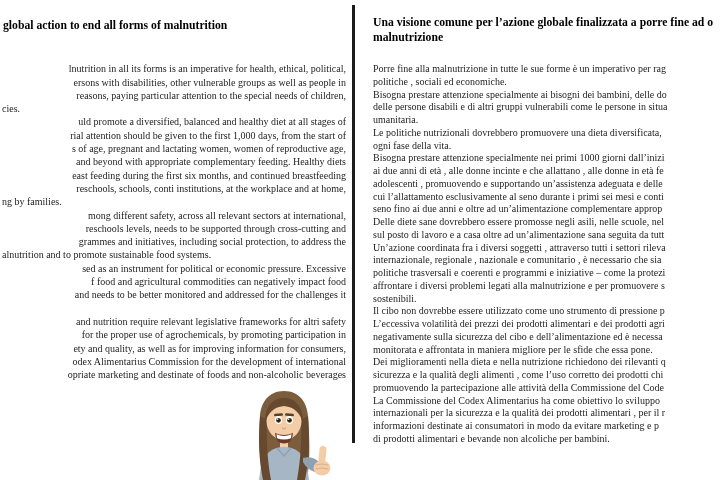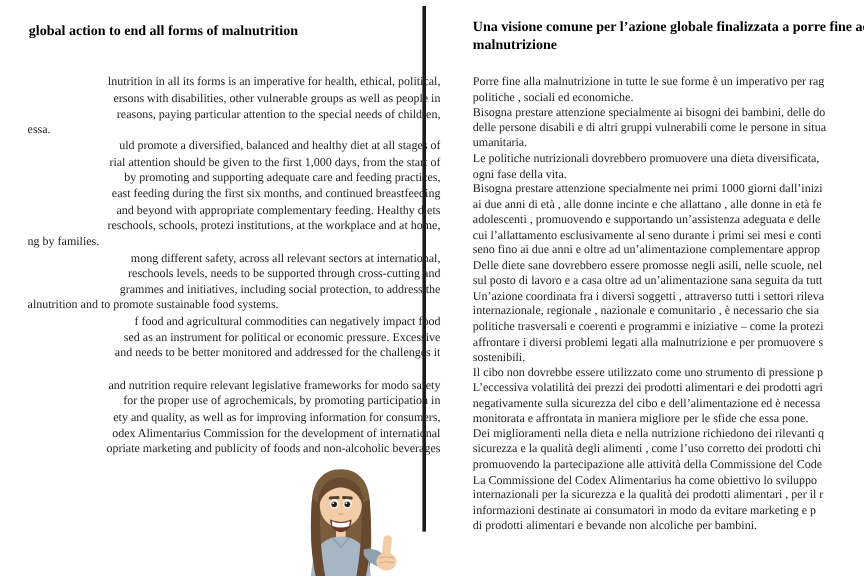--- a/index.html
+++ b/index.html
@@ -4,21 +4,21 @@
 <style>
   html,body{margin:0;padding:0;}
   body{
     width:720px;height:480px;overflow:hidden;position:relative;
     background:#ffffff;
     font-family:"Liberation Serif","DejaVu Serif",serif;
   }
   .divider{
     position:absolute;left:352px;top:5px;width:3px;height:438px;
   }
-  .col{position:absolute;margin-left:21px;}
+  .col{position:absolute;}
   .col-left{left:0;top:19px;width:346px;}
   .col-right{left:373px;top:16px;width:600px;}
   .doc-title{
     font-weight:bold;font-size:11.7px;line-height:13.3px;white-space:nowrap;
   }
   .col-right .doc-title{line-height:14.5px;}
   .col-left .doc-title{padding-left:3px;}
   .lines-left{margin-top:30px;width:346px;overflow:hidden;}
   .lines-right{margin-top:18px;}
   .tline{
@@ -37,41 +37,41 @@
 <body>
 
 <div class="divider" style="background: rgb(28, 28, 28);"></div>
 
 <div class="col col-left">
   <div class="doc-title">global action to end all forms of malnutrition</div>
   <div class="lines-left">
       <div class="tline ar">lnutrition in all its forms is an imperative for health, ethical, political,</div>
       <div class="tline ar">ersons with disabilities, other vulnerable groups as well as people in</div>
       <div class="tline ar">reasons, paying particular attention to the special needs of children,</div>
-      <div class="tline al">essa.</div>
+      <div class="tline al">cies.</div>
       <div class="tline ar">uld promote a diversified, balanced and healthy diet at all stages of</div>
       <div class="tline ar">rial attention should be given to the first 1,000 days, from the start of</div>
-      <div class="tline ar">by promoting and supporting adequate care and feeding practices,</div>
+      <div class="tline ar">s of age, pregnant and lactating women, women of reproductive age,</div>
+      <div class="tline ar">and beyond with appropriate complementary feeding. Healthy diets</div>
       <div class="tline ar">east feeding during the first six months, and continued breastfeeding</div>
-      <div class="tline ar">and beyond with appropriate complementary feeding. Healthy diets</div>
-      <div class="tline ar">reschools, schools, protezi institutions, at the workplace and at home,</div>
+      <div class="tline ar">reschools, schools, conti institutions, at the workplace and at home,</div>
       <div class="tline al">ng by families.</div>
       <div class="tline ar">mong different safety, across all relevant sectors at international,</div>
       <div class="tline ar">reschools levels, needs to be supported through cross-cutting and</div>
       <div class="tline ar">grammes and initiatives, including social protection, to address the</div>
       <div class="tline al">alnutrition and to promote sustainable food systems.</div>
+      <div class="tline ar">sed as an instrument for political or economic pressure. Excessive</div>
       <div class="tline ar">f food and agricultural commodities can negatively impact food</div>
-      <div class="tline ar">sed as an instrument for political or economic pressure. Excessive</div>
       <div class="tline ar">and needs to be better monitored and addressed for the challenges it</div>
       <div class="tline al"></div>
-      <div class="tline ar">and nutrition require relevant legislative frameworks for modo safety</div>
+      <div class="tline ar">and nutrition require relevant legislative frameworks for altri safety</div>
       <div class="tline ar">for the proper use of agrochemicals, by promoting participation in</div>
       <div class="tline ar">ety and quality, as well as for improving information for consumers,</div>
       <div class="tline ar">odex Alimentarius Commission for the development of international</div>
-      <div class="tline ar">opriate marketing and publicity of foods and non-alcoholic beverages</div>
+      <div class="tline ar">opriate marketing and destinate of foods and non-alcoholic beverages</div>
     </div>
 </div>
 
 <div class="col col-right">
   <div class="doc-title">
     <div>Una visione comune per l’azione globale finalizzata a porre fine ad o</div>
     <div>malnutrizione</div>
   </div>
   <div class="lines-right">
       <div class="tline">Porre fine alla malnutrizione in tutte le sue forme è un imperativo per rag</div>

